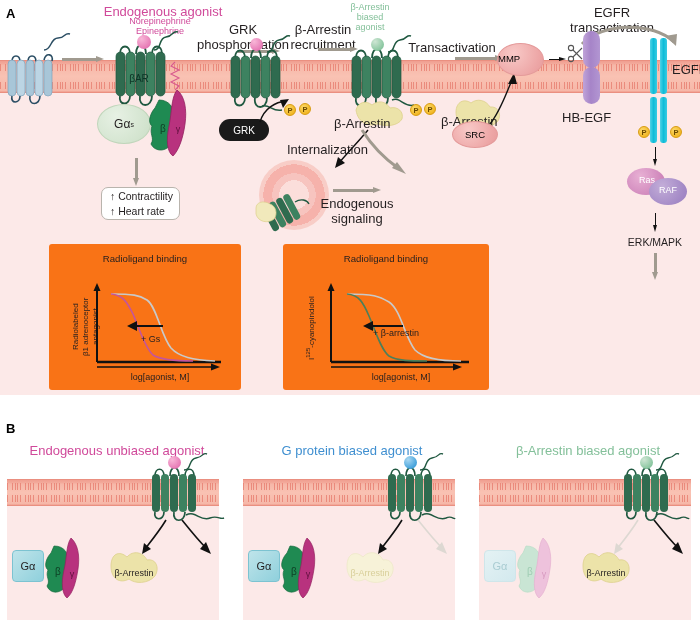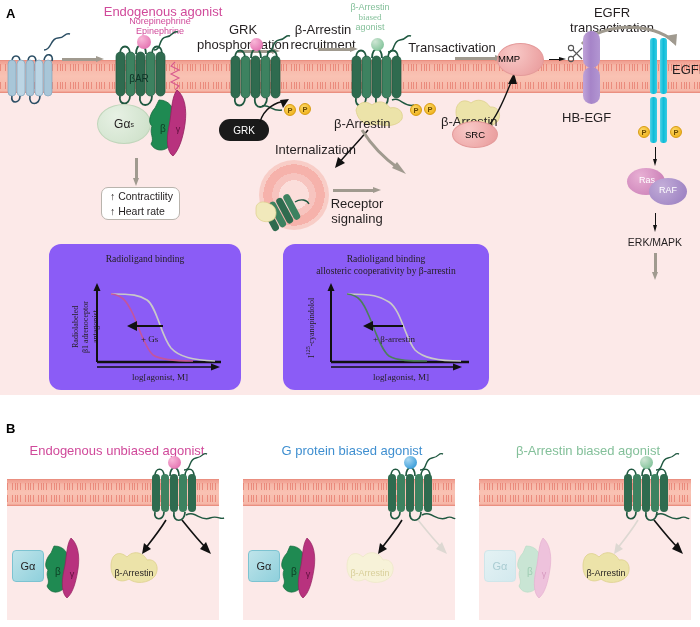--- a/index.html
+++ b/index.html
@@ -85,21 +85,21 @@
   
   .obox {
     position:absolute; background:#fff; border:1px solid #b9b4ad;
     border-radius:7px; font-size:10.5px; color:#231f20;
     display:flex; flex-direction:column; justify-content:center;
     padding:4px 8px; line-height:1.35; white-space:nowrap;
   }
 
   
   .card {
-    position:absolute; background:#8b5cf6; border-radius:12px;font-family:Liberation Serif, serif;
+    position:absolute; background:#f97316; border-radius:3px;
   }
   .card-title {
     position:absolute; left:0; right:0; top:9px; text-align:center;
     font-size:9.6px; color:#231f20; line-height:1.3;
   }
   .ylab {
     position:absolute; font-size:8px; color:#231f20;
     writing-mode:vertical-rl; transform:rotate(180deg);
     text-align:center; line-height:1.25;
   }
@@ -196,21 +196,21 @@
   <div class="lbl c" style="left:612px; top:5px; width:110px;">
     <div style="white-space:pre-line">EGFR
 transactivation</div>
   </div>
 
   <div class="lbl c pink" style="left:163px; top:4px; width:140px;">Endogenous agonist</div>
   <div class="lbl c pink small" style="left:160px; top:16px; width:120px;">Norepinephrine</div>
   <div class="lbl c pink small" style="left:160px; top:26px; width:120px;">Epinephrine</div>
 
   <div class="lbl c green small" style="left:370px; top:2px; width:80px;">β-Arrestin</div>
-  <div class="lbl c green small" style="left:370px; top:12px; width:80px;font-family:Liberation Serif, serif;">biased</div>
+  <div class="lbl c green small" style="left:370px; top:12px; width:80px;">biased</div>
   <div class="lbl c green small" style="left:370px; top:22px; width:80px;">agonist</div>
 
   <div class="garrow" style="left:62px; top:56px; width:42px;">
     <div class="shaft"></div>
       <div class="head"></div>
     </div>
   <div class="garrow" style="left:238px; top:48px; width:42px;">
     <div class="shaft"></div>
       <div class="head"></div>
     </div>
@@ -367,21 +367,21 @@
   <svg style="position:absolute; left:392px; top:96px; width:28px; height:18px;">
     <path d="M0,4 C8,0 12,12 22,9" stroke="#1f5840" stroke-width="1.5" fill="none"></path>
   </svg>
   <div class="pdot" style="left:410px; top:104px;">
     <span>P</span>
     </div>
   <div class="pdot" style="left:424px; top:103px;">
     <span>P</span>
     </div>
 
-  <div class="lbl" style="left:275px; top:142px;">Internalization</div>
+  <div class="lbl" style="left:287px; top:142px;">Internalization</div>
   <svg style="position:absolute; left:332px; top:128px; width:40px; height:44px;">
     <path d="M36,2 C26,14 18,22 6,36" stroke="#111" stroke-width="1.4" fill="none"></path>
     <polygon points="3,40 6,29 13,35" fill="#111"></polygon>
   </svg>
 
   <div class="endosome" style="left:259px; top:160px; width:70px; height:70px;"></div>
 
   <svg style="position:absolute; left:259px; top:190px; width:54px; height:40px;">
     <g transform="rotate(-28 27 20)">
       <rect x="6" y="6" width="7" height="28" rx="3.5" fill="#2f6b4f"></rect>
@@ -393,21 +393,21 @@
   </svg>
   <svg style="position:absolute; left:252px; top:200px; width:28px; height:26px;">
     <path d="M4,8 C4,2 12,0 18,4 C24,6 26,14 22,19 C16,24 6,22 4,14 Z" fill="#f1e9bb" stroke="#ddd08c" stroke-width="0.7"></path>
   </svg>
 
   <div class="garrow" style="left:333px; top:187px; width:48px;">
     <div class="shaft"></div>
       <div class="head"></div>
     </div>
   <div class="lbl c" style="left:357px; top:196px; width:76px;">
-    <div style="white-space:pre-line">Receptor
+    <div style="white-space:pre-line">Endogenous
 signaling</div>
   </div>
 
   <svg style="position:absolute; left:358px; top:128px; width:54px; height:50px;">
     <path d="M4,2 C14,18 26,30 40,40" stroke="#a09a8f" stroke-width="3" fill="none"></path>
     <polygon points="48,46 34,40 39,34" fill="#a09a8f"></polygon>
   </svg>
 
 
   <svg style="position:absolute; left:450px; top:98px; width:52px; height:34px;">
@@ -508,35 +508,34 @@
     <svg style="position:absolute; left:46px; top:118px; width:128px; height:10px;">
       <line x1="2" y1="5" x2="118" y2="5" stroke="#111" stroke-width="1.3"></line>
       <polygon points="125,5 116,1.5 116,8.5" fill="#111"></polygon>
     </svg>
     <div class="xlab" style="left:40px; top:128px; width:142px;">log[agonist, M]</div>
   </div>
 
   <div class="card" style="left:283px; top:244px; width:206px; height:146px;">
     <div class="card-title">
       <div>Radioligand binding</div>
-      <div>allosteric cooperativity by β-arrestin</div>
     </div>
     <div class="ylab" style="left:22px; top:44px; height:80px; width:18px;">
       <span style="font-size:8px"><span>I</span><sup style="font-size:6px">125</sup><span>-cyanopindolol</span></span>
     </div>
     <svg style="position:absolute; left:40px; top:38px; width:156px; height:88px;">
       <line x1="8" y1="8" x2="8" y2="80" stroke="#111" stroke-width="2"></line>
       <polygon points="8,1 4.5,9 11.5,9" fill="#111"></polygon>
       <line x1="8" y1="80" x2="146" y2="80" stroke="#111" stroke-width="2.4"></line>
       <path d="M24,12 C50,12 56,14 66,20 C78,28 82,56 92,68 C100,76 114,79 138,79" stroke="#c9c9c9" stroke-width="1.6" fill="none"></path>
       <path d="M24,12 C36,13 40,20 46,34 C52,48 58,68 66,74 C74,79 88,79 104,79" stroke="#4c7f5a" stroke-width="1.6" fill="none"></path>
       <line x1="46" y1="44" x2="80" y2="44" stroke="#111" stroke-width="2"></line>
       <polygon points="40,44 50,39 50,49" fill="#111"></polygon>
     </svg>
-    <div class="shiftlab" style="left:90px; top:90px;">+ β-arrestin</div>
+    <div class="shiftlab" style="left:90px; top:84px;">+ β-arrestin</div>
     <svg style="position:absolute; left:46px; top:118px; width:136px; height:10px;">
       <line x1="2" y1="5" x2="126" y2="5" stroke="#111" stroke-width="1.3"></line>
       <polygon points="133,5 124,1.5 124,8.5" fill="#111"></polygon>
     </svg>
     <div class="xlab" style="left:40px; top:128px; width:156px;">log[agonist, M]</div>
   </div>
 
   <div class="panel-letter" style="left:6px; top:421px;">B</div>
 
   <div>

